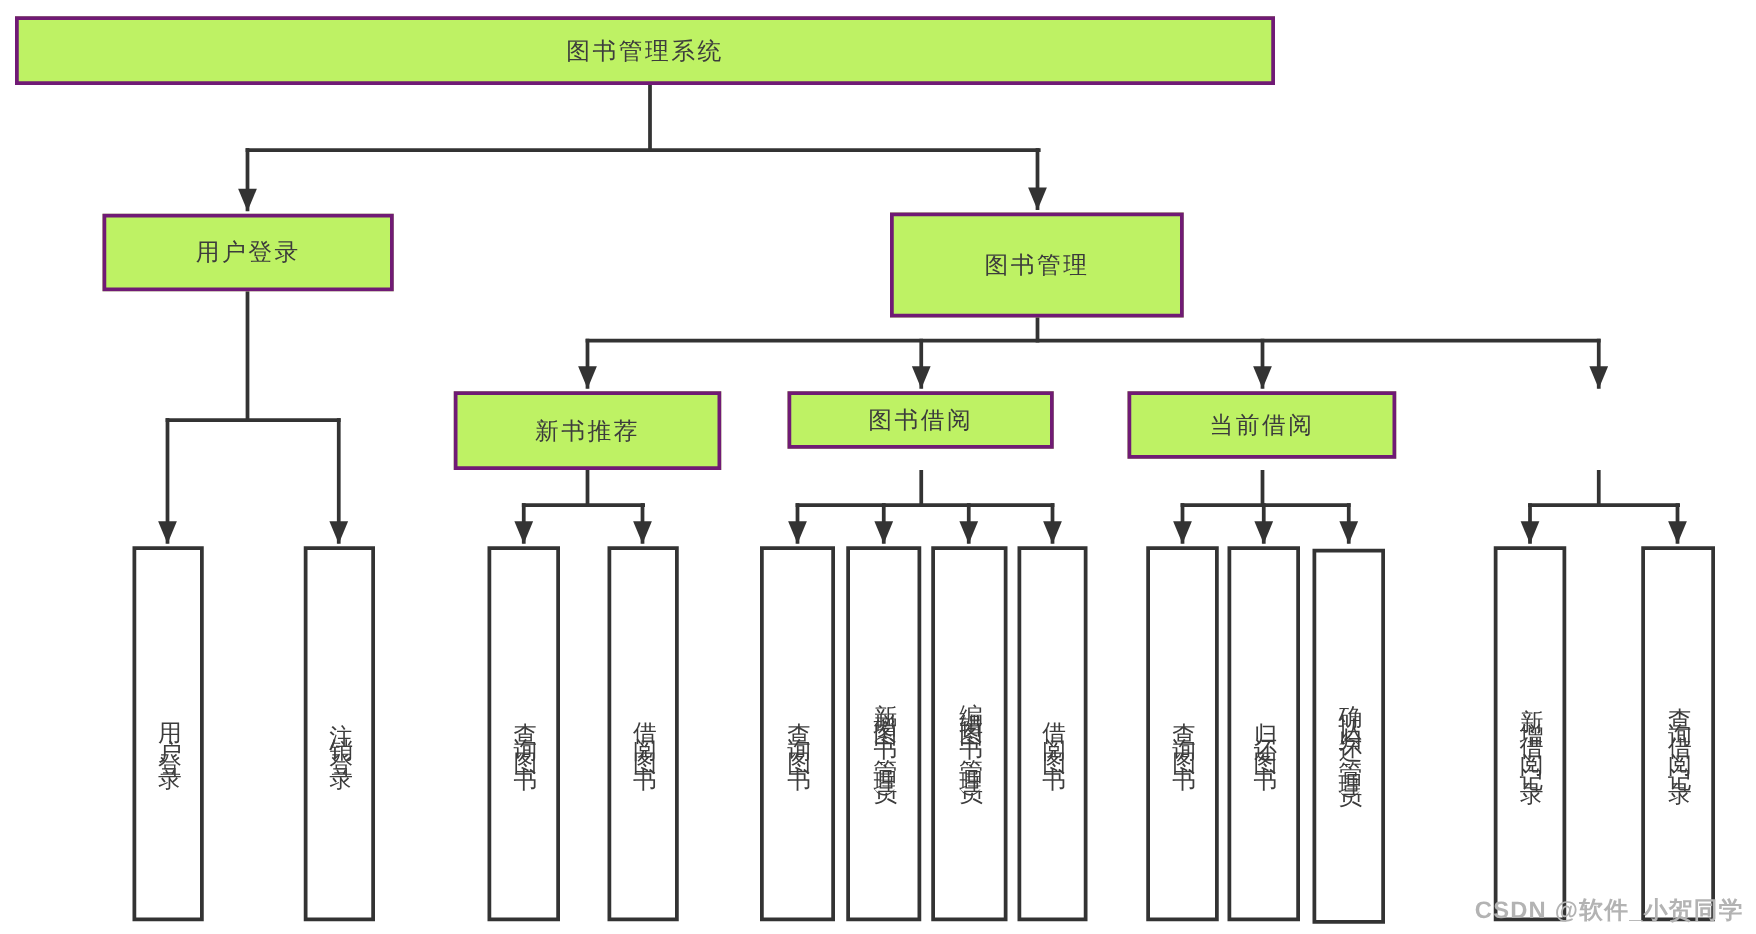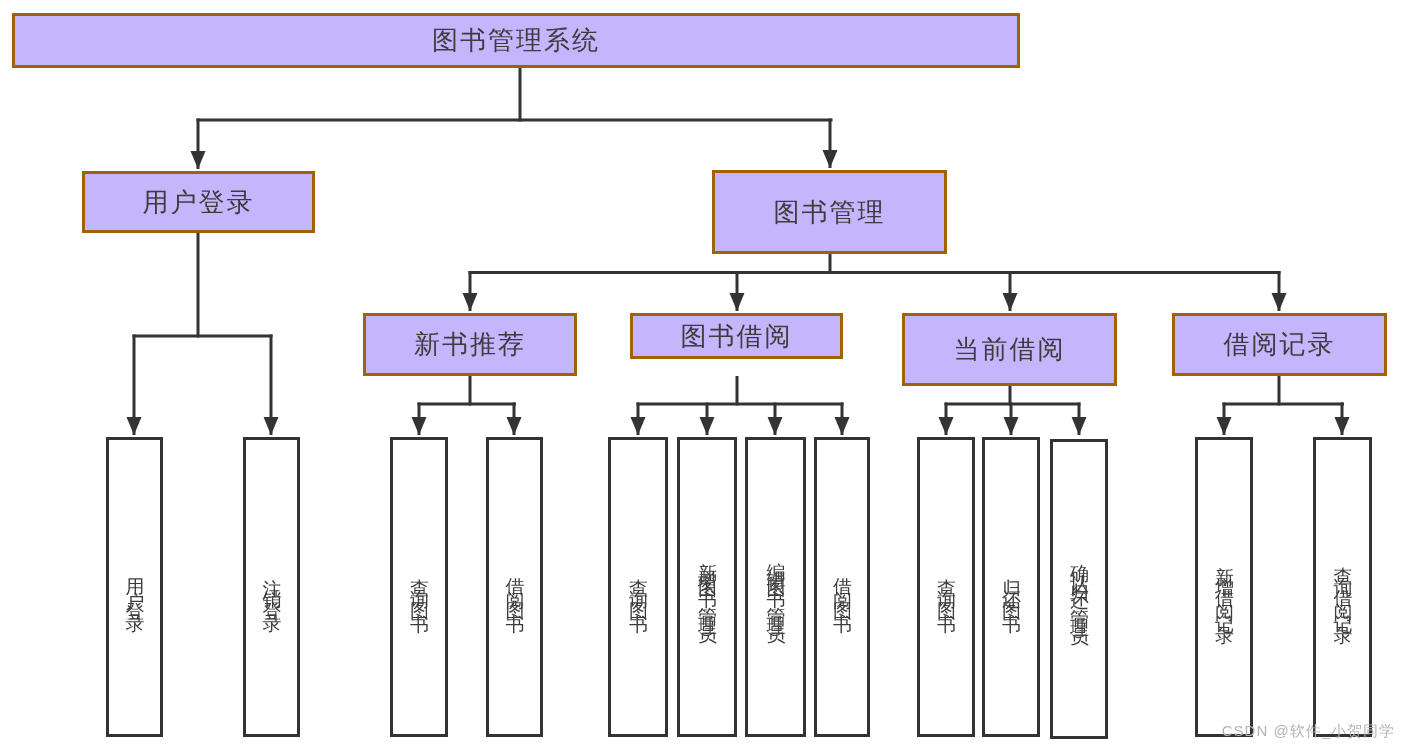--- a/index.html
+++ b/index.html
@@ -5,40 +5,40 @@
   html,body { margin:0; padding:0; background:#ffffff; }
   #stage {
     position:relative; width:1405px; height:747px;
     background:#ffffff; overflow:hidden;
     font-family:"Liberation Sans","DejaVu Sans",sans-serif;
     color:#3c3c3c;
   }
   #connectors { position:absolute; left:0; top:0; width:1405px; height:747px; }
   .node {
     position:absolute; box-sizing:border-box;
-    background:#c4b5fd; border:3px solid #a16207;
+    background:#bef264; border:3px solid #701a75;
     display:flex; align-items:center; justify-content:center;
-    font-size:26px; letter-spacing:2px; color:#3c3c3c;
+    font-size:19px; letter-spacing:2px; color:#3c3c3c;
     z-index:2;
   }
   .vnode {
     position:absolute; box-sizing:border-box;
     background:#ffffff; border:3px solid #333333;
     display:flex; align-items:center; justify-content:center;
     z-index:2;
   }
   .vnode .vtxt {
     writing-mode:vertical-rl; text-orientation:mixed;
     font-size:19px; letter-spacing:12px; line-height:1.2;
     color:#3c3c3c; white-space:nowrap;
   }
   .watermark {
     position:absolute; right:10px; bottom:6px;
-    font-size:15px; letter-spacing:1px; color:#b3b3b3;
-    z-index:3; font-weight:400;
+    font-size:19px; letter-spacing:1px; color:#b3b3b3;
+    z-index:3; font-weight:700;
   }
 </style>
 </head>
 <body>
 
 <div id="stage">
 
   <svg id="connectors" viewBox="0 0 1405 747" xmlns="http://www.w3.org/2000/svg">
     <defs>
       <marker id="ah" markerUnits="userSpaceOnUse" markerWidth="18" markerHeight="15" refX="18" refY="7.5" orient="auto" overflow="visible">
@@ -89,22 +89,21 @@
     </g>
   </svg>
 
   <div class="node" style="left:12px; top:13px; width:1008px; height:55px;">图书管理系统</div>
 
   <div class="node" style="left:82px; top:171px; width:233px; height:62px;">用户登录</div>
   <div class="node" style="left:712px; top:170px; width:235px; height:84px;">图书管理</div>
 
   <div class="node" style="left:363px; top:313px; width:214px; height:63px;">新书推荐</div>
   <div class="node" style="left:630px; top:313px; width:213px; height:46px;">图书借阅</div>
-  <div class="node" style="left:902px; top:313px; width:215px; height:73px;">当前借阅</div>
-  <div class="node" style="left:1172px; top:313px; width:215px; height:63px;">借阅记录</div>
+  <div class="node" style="left:902px; top:313px; width:215px; height:54px;">当前借阅</div>
 
   <div class="vnode" style="left:106px; top:437px; width:57px; height:300px;">
     <span class="vtxt">用户登录</span>
   </div>
   <div class="vnode" style="left:243px; top:437px; width:57px; height:300px;">
     <span class="vtxt">注销登录</span>
   </div>
 
   <div class="vnode" style="left:390px; top:437px; width:58px; height:300px;">
     <span class="vtxt">查询图书</span>

